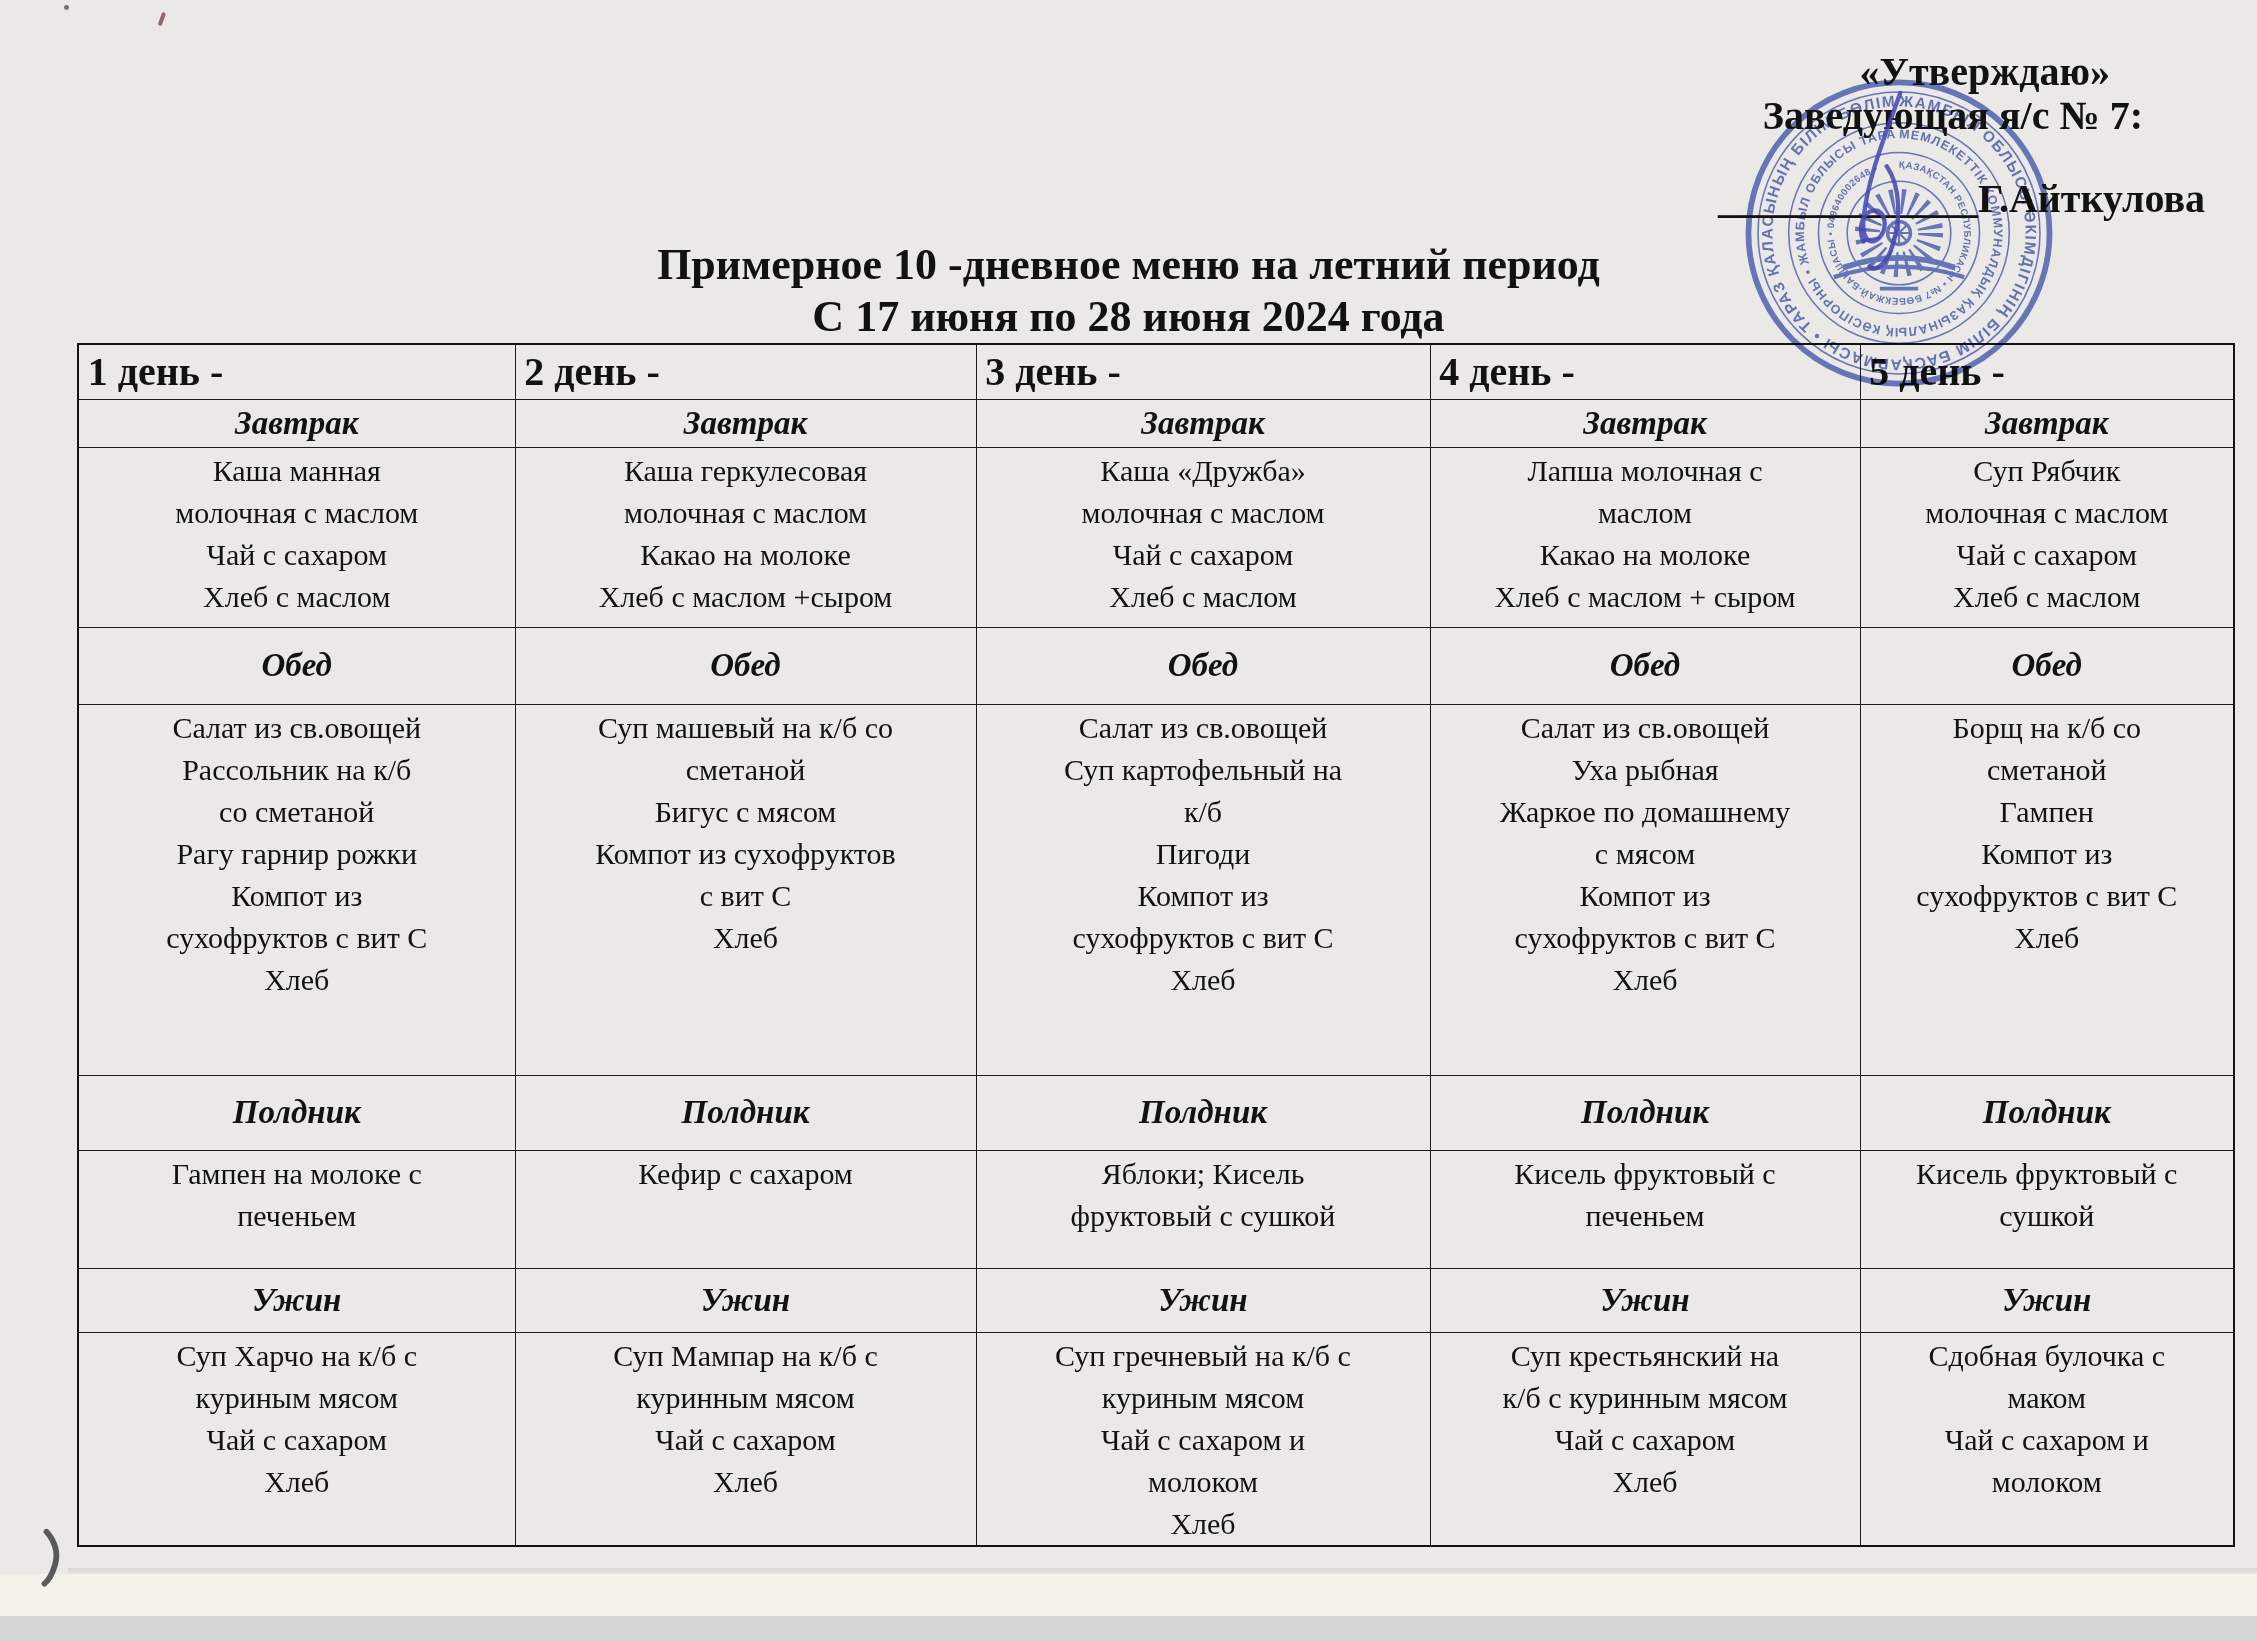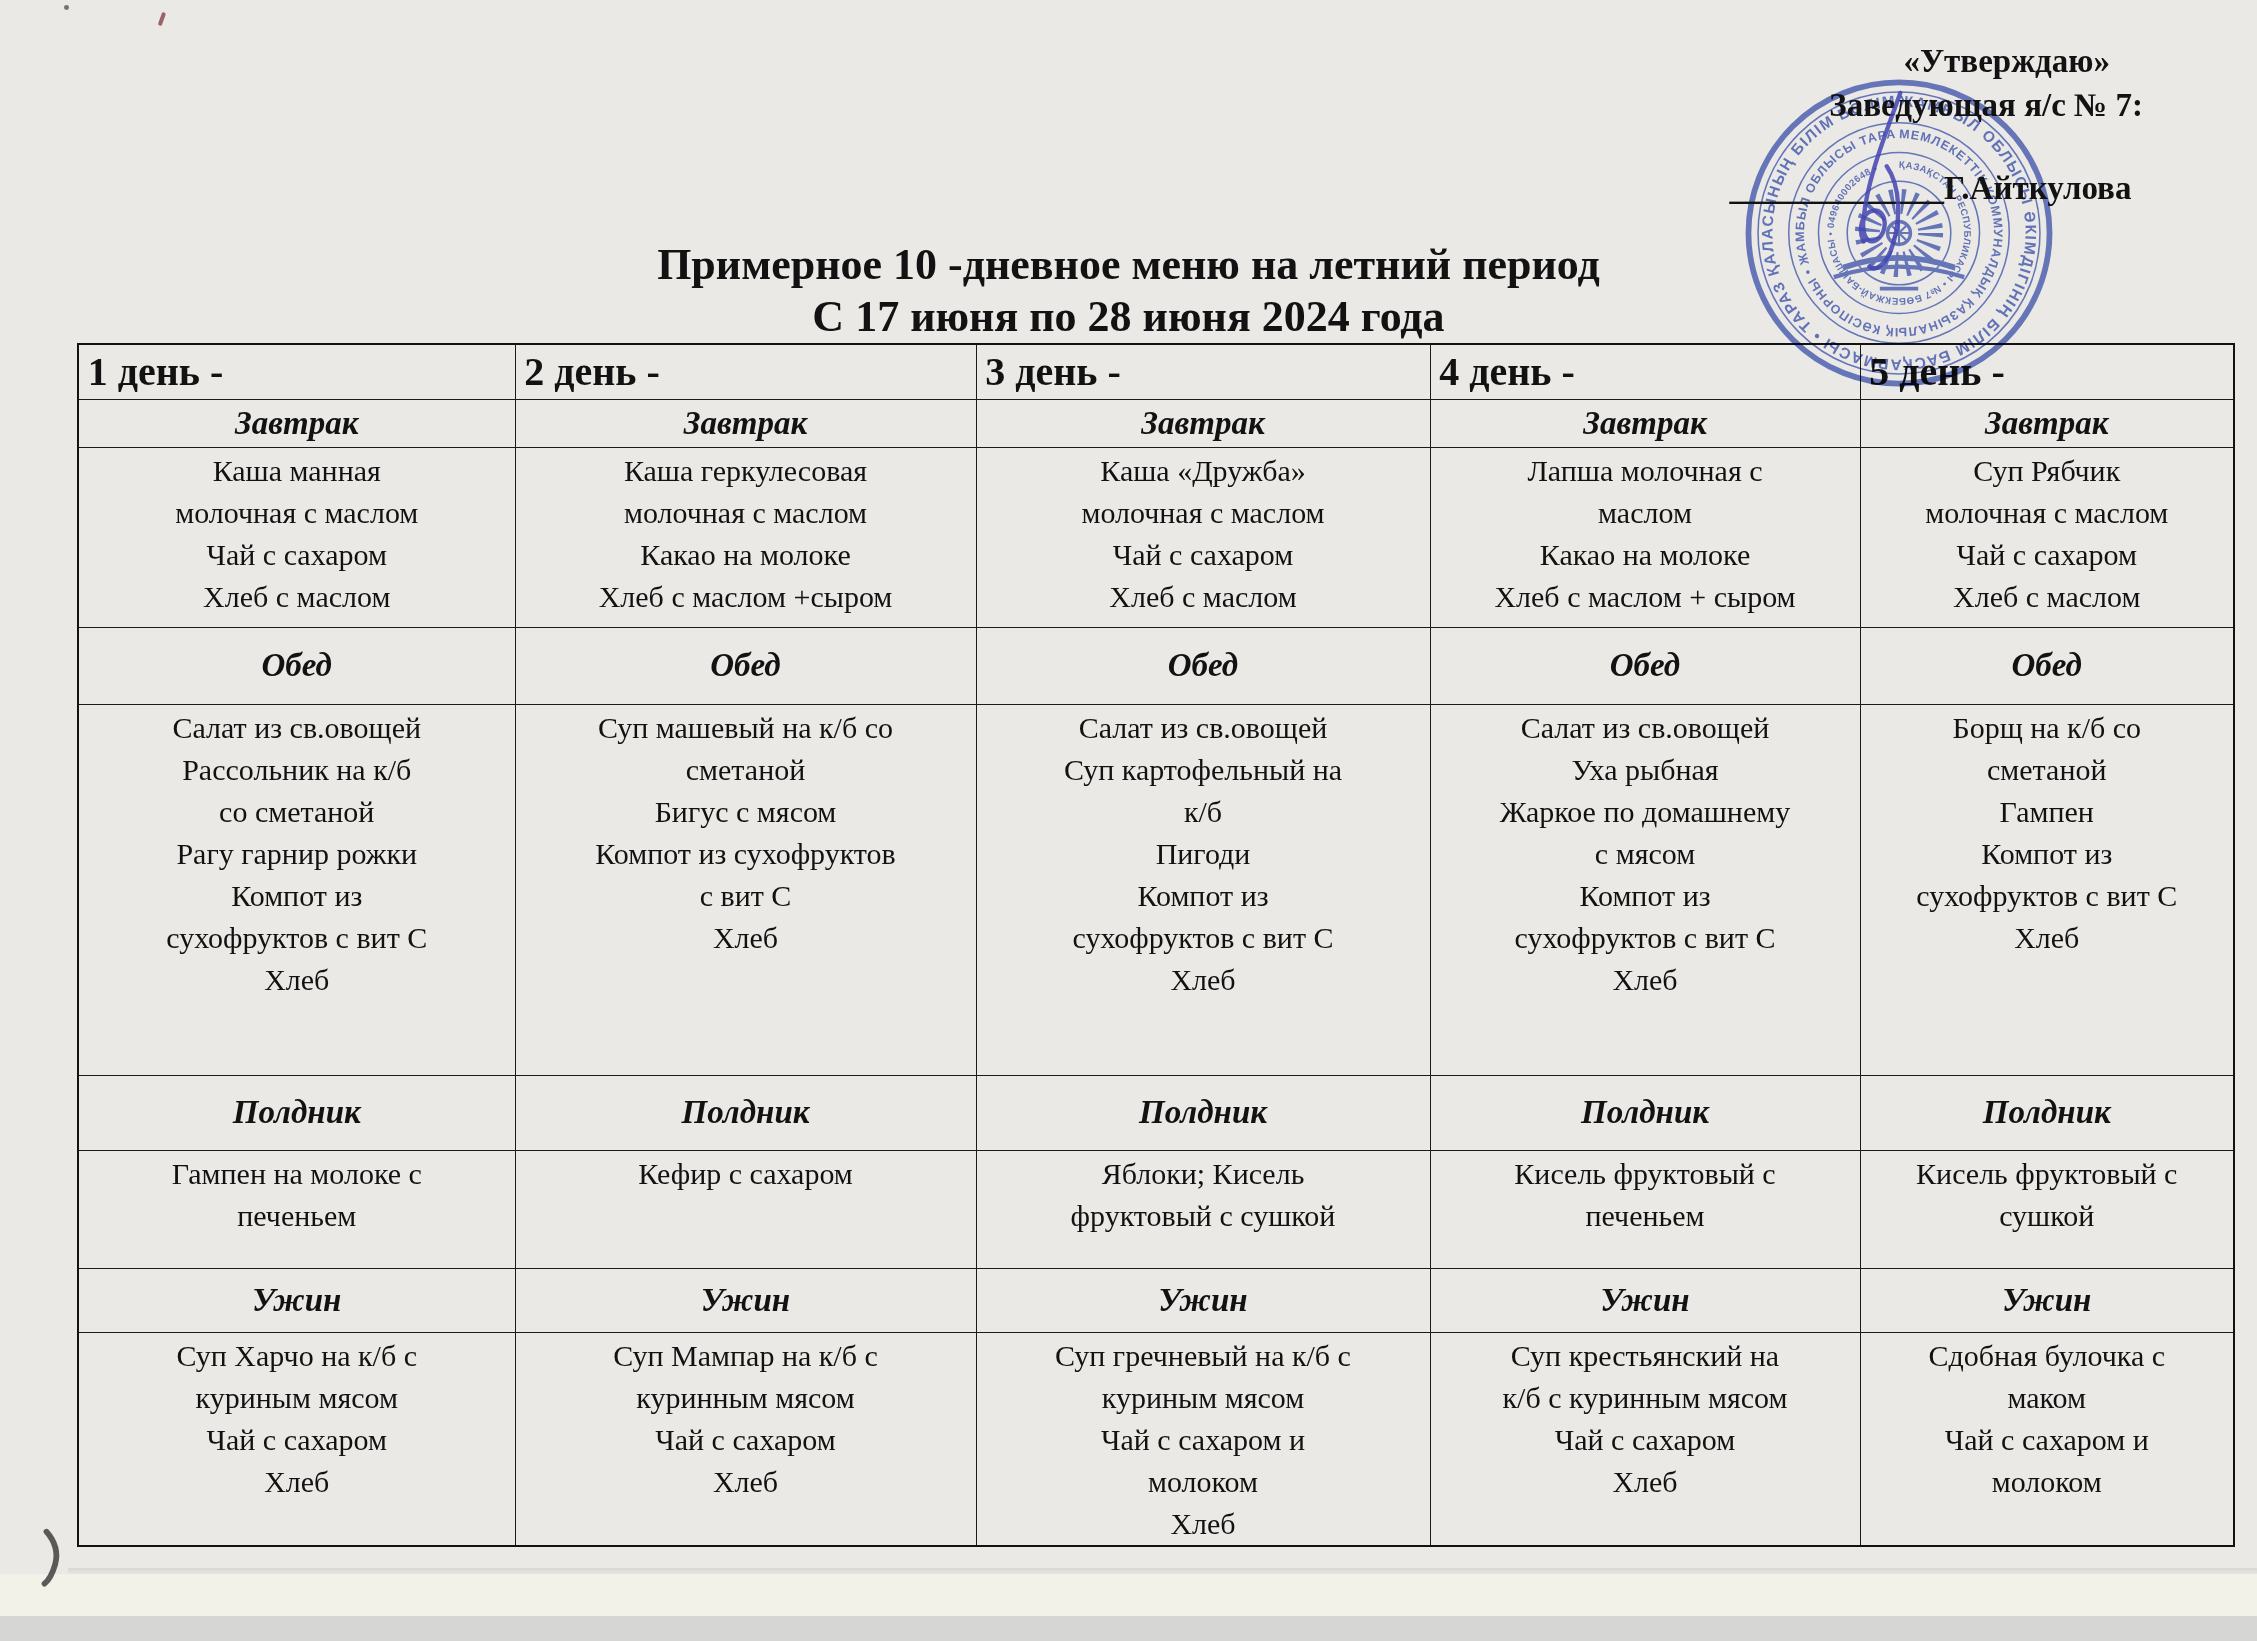--- a/index.html
+++ b/index.html
@@ -7,22 +7,22 @@
         background:#eae9e6;font-family:"Liberation Serif",serif;color:#121212;}
   
   .strip-light{position:absolute;left:0;top:1574px;width:100%;height:42px;background:#f2f2e9;}
   .strip-dark{position:absolute;left:0;top:1616px;width:100%;height:25px;background:#d6d6d4;}
   .paper-edge-shadow{position:absolute;left:68px;top:1568px;width:2190px;height:7.7px;
         background:linear-gradient(#c9c9c3,transparent);opacity:.55;}
   .speck1{position:absolute;left:64px;top:4.8px;width:4.8px;height:4.8px;background:#555;border-radius:50%;opacity:.8;}
   .speck2{position:absolute;left:160px;top:11.6px;width:3.9px;height:13.5px;background:#8c4a52;
         border-radius:2.9px;transform:rotate(20deg);opacity:.85;}
   
-  .approval{position:absolute;top:42px;right:114px;width:425px;z-index:4;
-        font-weight:bold;font-size:33px;line-height:39px;}
+  .approval{position:absolute;top:52px;right:114px;width:425px;z-index:4;
+        font-weight:bold;font-size:40px;line-height:39px;}
   .approval .l1{text-align:right;padding-right:33px;}
   .approval .l2{text-align:right;margin-top:4.8px;}
   .sig-row{margin-top:44px;text-align:right;white-space:nowrap;padding-right:11.6px;}
   
   .title{position:absolute;top:239px;left:0;width:100%;z-index:2;text-align:center;
         font-weight:bold;font-size:44px;line-height:52px;}
   
   .menu-table{position:absolute;left:77px;top:343px;width:2155px;z-index:2;
         border-collapse:collapse;table-layout:fixed;border:2.9px solid #131313;}
   .menu-table td{border:1.9px solid #1b1b1b;overflow:hidden;}

